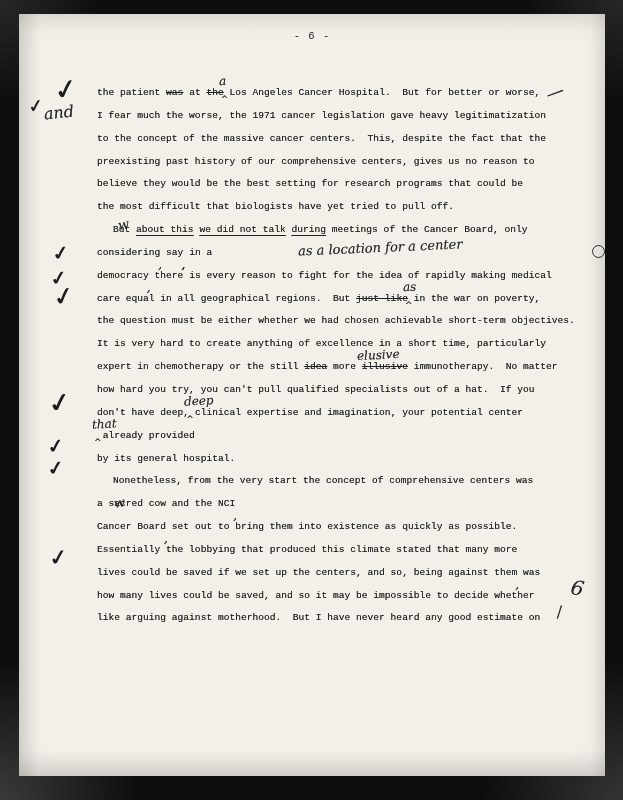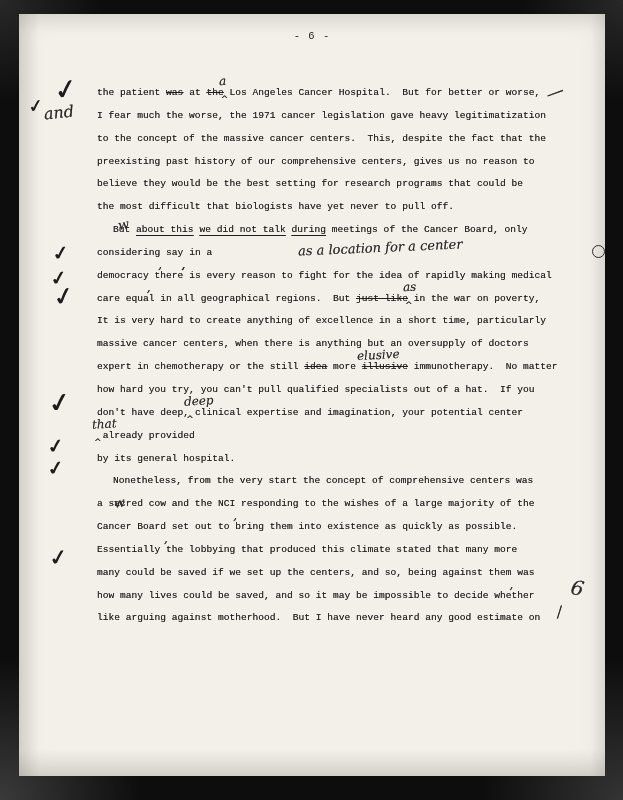--- a/index.html
+++ b/index.html
@@ -56,37 +56,37 @@
 
 <div class="photo">
   <div class="paper">
     <div class="page-number">- 6 -</div>
     <div class="lines">
         <div class="line"><span class="seg">the patient </span><span class="strike">was</span><span class="seg"> at </span><span class="strike">the</span><span class="ins-above"><span class="hw-word">a</span><span class="caret">^</span></span><span class="seg"> Los Angeles Cancer Hospital.  But for better or worse,</span></div>
         <div class="line"><span class="seg">I fear much the worse, the 1971 cancer legislation gave heavy legitimatization</span></div>
         <div class="line"><span class="seg">to the concept of the massive cancer centers.  This, despite the fact that the</span></div>
         <div class="line"><span class="seg">preexisting past history of our comprehensive centers, gives us no reason to</span></div>
         <div class="line"><span class="seg">believe they would be the best setting for research programs that could be</span></div>
-        <div class="line"><span class="seg">the most difficult that biologists have yet never to pull off.</span></div>
+        <div class="line"><span class="seg">the most difficult that biologists have yet tried to pull off.</span></div>
         <div class="line indent"><span class="seg">But </span><span class="under">about this</span><span class="seg"> </span><span class="under">we did not talk</span><span class="seg"> </span><span class="under">during</span><span class="seg"> meetings of the Cancer Board, only</span></div>
         <div class="line"><span class="seg">considering</span><span class="ins-below"><span class="hw-word">,</span></span><span class="seg"> say</span><span class="ins-below"><span class="hw-word">,</span></span><span class="ins-below"><span class="hw-word">,</span></span><span class="seg"> in a</span></div>
         <div class="line"><span class="seg">democracy</span><span class="ins-below"><span class="hw-word">,</span></span><span class="seg"> there is every reason to fight for the idea of rapidly making medical</span></div>
         <div class="line"><span class="seg">care equal in all geographical regions.  But </span><span class="strike">just like</span><span class="ins-above"><span class="hw-word">as</span><span class="caret">^</span></span><span class="seg"> in the war on poverty,</span></div>
+        <div class="line"><span class="seg">the question must be either whether we had chosen achievable short-term objectives.</span></div>
         <div class="line"><span class="seg">It is very hard to create anything of excellence in a short time, particularly</span></div>
-        <div class="line"><span class="seg">massive cancer centers, when there is anything but an oversupply of doctors</span></div>
         <div class="line"><span class="seg">expert in chemotherapy or the still </span><span class="strike">idea</span><span class="seg"> more </span><span class="ins-above"><span class="hw-word">elusive</span></span><span class="strike">illusive</span><span class="seg"> immunotherapy.  No matter</span></div>
         <div class="line"><span class="seg">how hard you try, you can't pull qualified specialists out of a hat.  If you</span></div>
         <div class="line"><span class="seg">don't have deep,</span><span class="ins-above"><span class="hw-word">deep</span><span class="caret">^</span></span><span class="seg"> clinical expertise and imagination, your potential center</span></div>
         <div class="line"><span class="ins-above"><span class="hw-word">that</span><span class="caret">^</span></span><span class="seg"> already provided</span></div>
         <div class="line"><span class="seg">by its general hospital.</span></div>
         <div class="line indent"><span class="seg">Nonetheless, from the very start the concept of comprehensive centers was</span></div>
-        <div class="line"><span class="seg">a sacred cow and the NCI</span><span class="ins-below"><span class="hw-word">,</span></span><span class="seg"> responding to the wishes of a large majority of the</span></div>
+        <div class="line"><span class="seg">a sacred cow and the NCI</span><span class="ins-below"><span class="hw-word">,</span></span></div>
         <div class="line"><span class="seg">Cancer Board</span><span class="ins-below"><span class="hw-word">,</span></span><span class="seg"> set out to bring them into existence as quickly as possible.</span></div>
         <div class="line"><span class="seg">Essentially the lobbying that produced this climate stated that many more</span></div>
-        <div class="line"><span class="seg">many could be saved if we set up the centers, and so, being against them</span><span class="ins-below"><span class="hw-word">,</span></span><span class="seg"> was</span></div>
+        <div class="line"><span class="seg">lives could be saved if we set up the centers, and so, being against them</span><span class="ins-below"><span class="hw-word">,</span></span><span class="seg"> was</span></div>
         <div class="line"><span class="seg">how many lives could be saved, and so it may be impossible to decide whether</span></div>
         <div class="line"><span class="seg">like arguing against motherhood.  But I have never heard any good estimate on</span></div>
       </div>
   </div>
   <div class="ann-layer" style="position:absolute;inset:0;pointer-events:none;">
       <div class="ann check" style="font-size: 28px; left: 54px; top: 76px; transform: rotate(-10deg);">✓</div>
       <div class="ann check" style="font-size: 18px; left: 28px; top: 97px; transform: rotate(-8deg);">✓</div>
       <div class="ann hw" style="font-size: 16px; left: 44px; top: 105px; transform: rotate(-6deg);">and</div>
       <div class="ann hw" style="font-size: 18px; left: 546px; top: 83px; transform: rotate(-20deg);">—</div>
       <div class="ann hw" style="font-size: 13px; left: 118px; top: 218px; transform: rotate(-12deg);">w</div>

